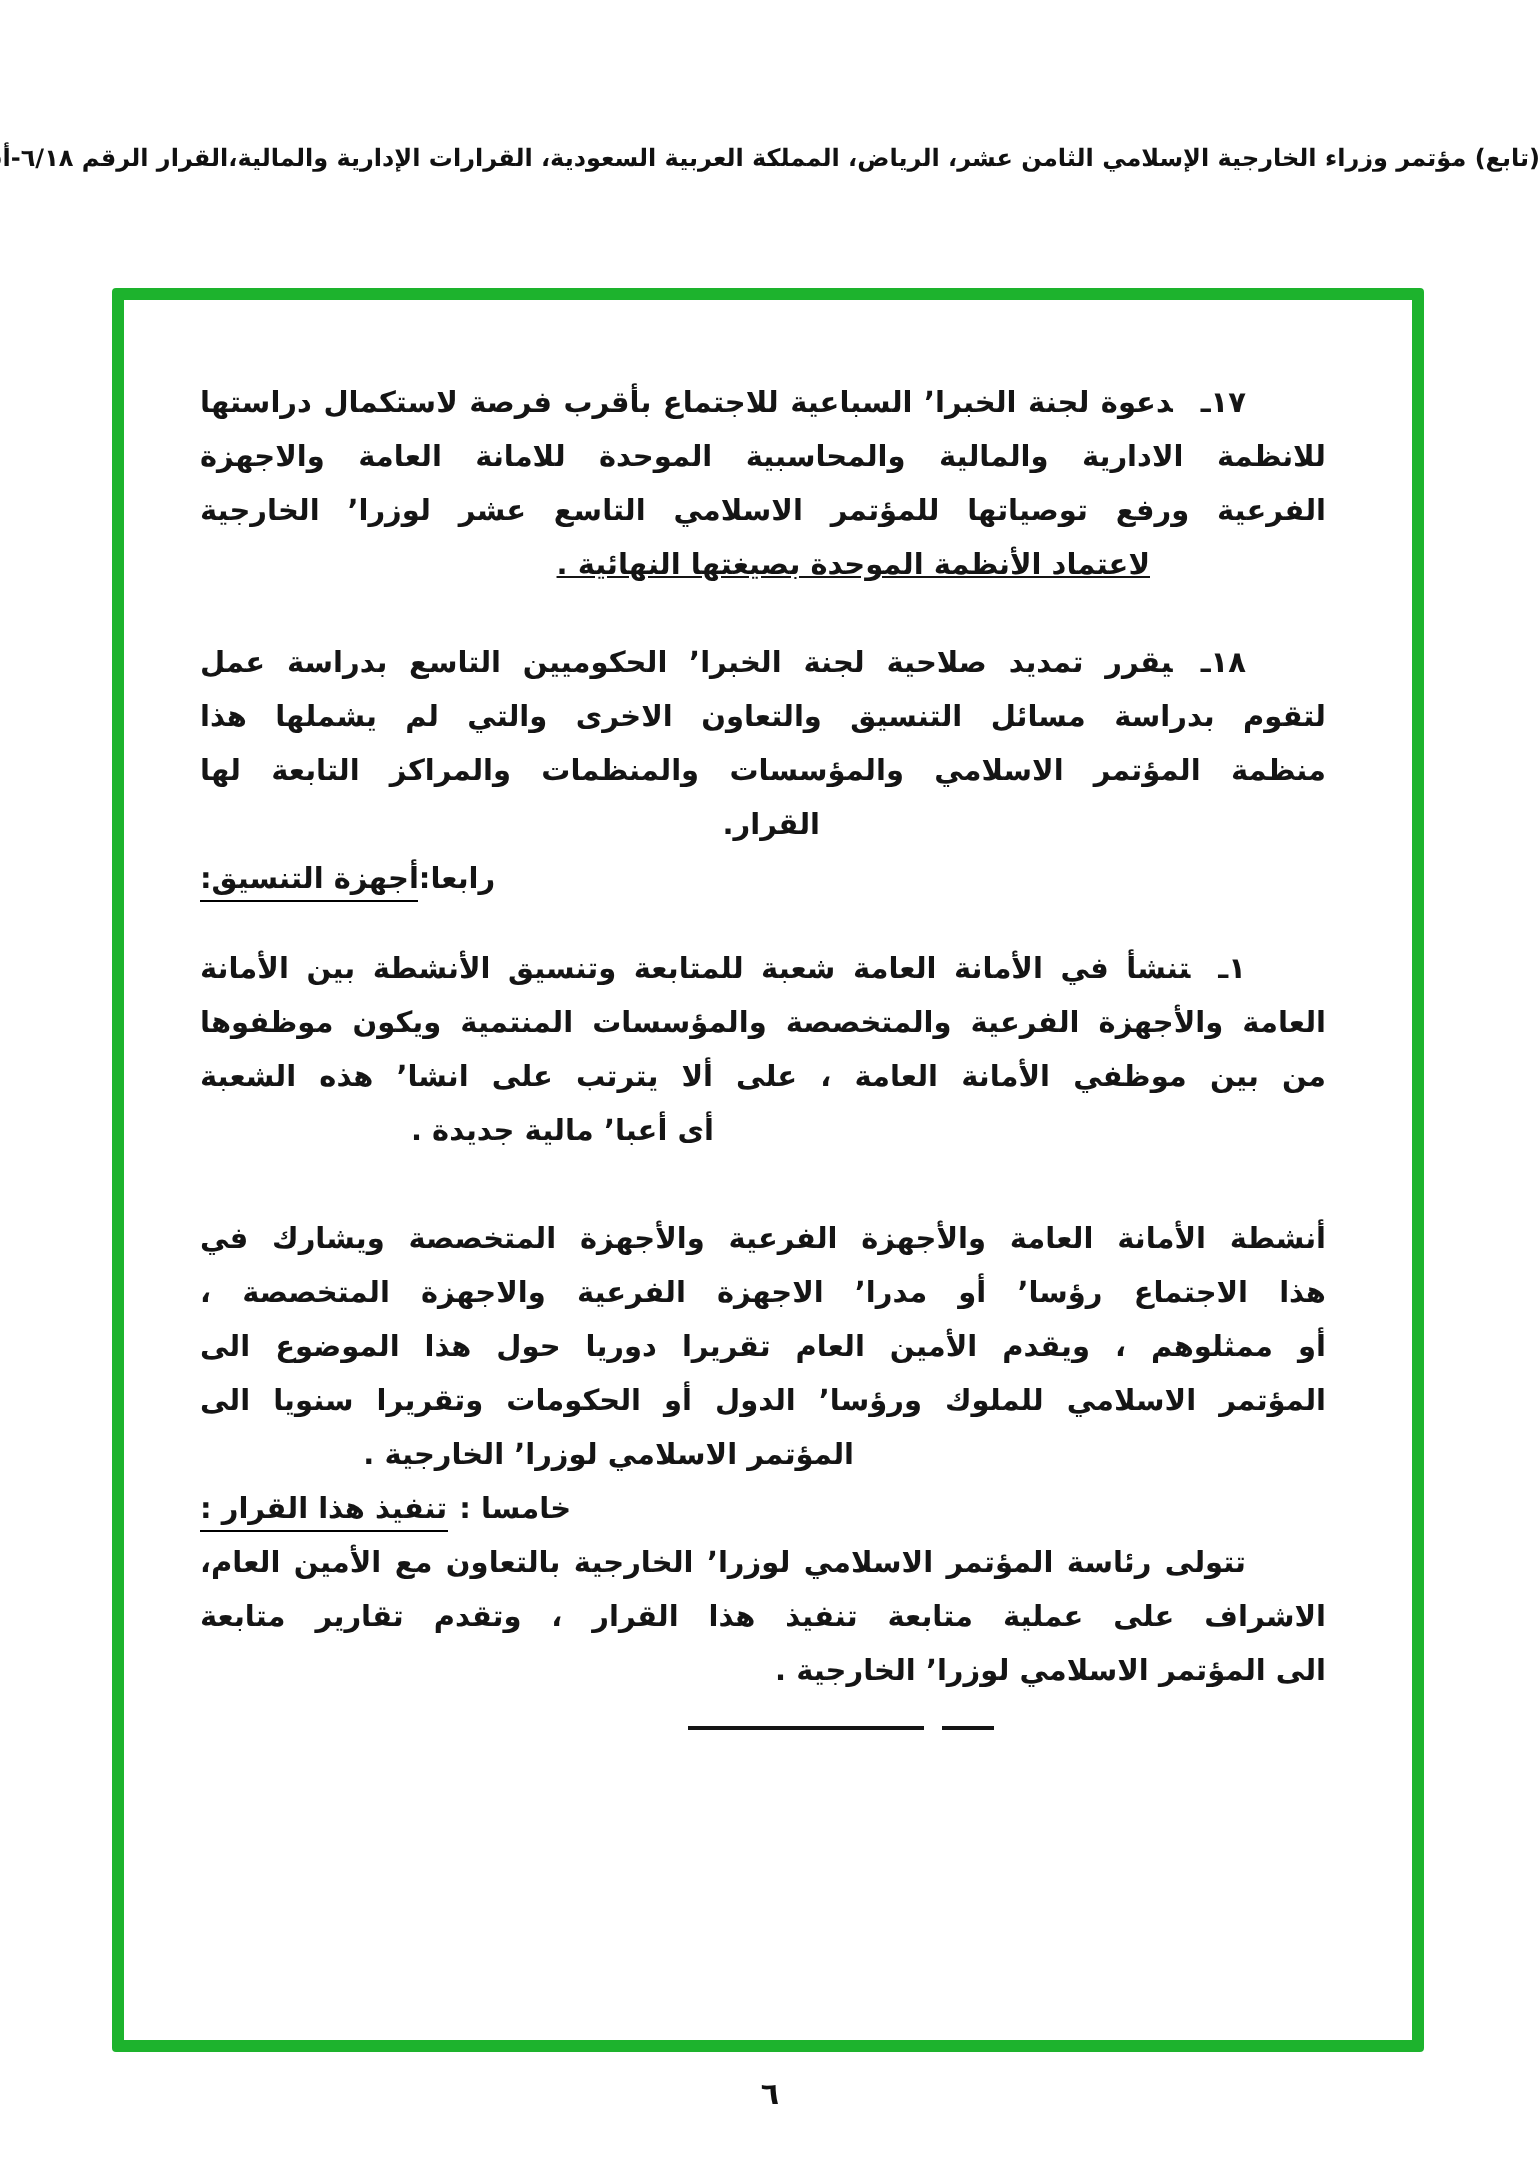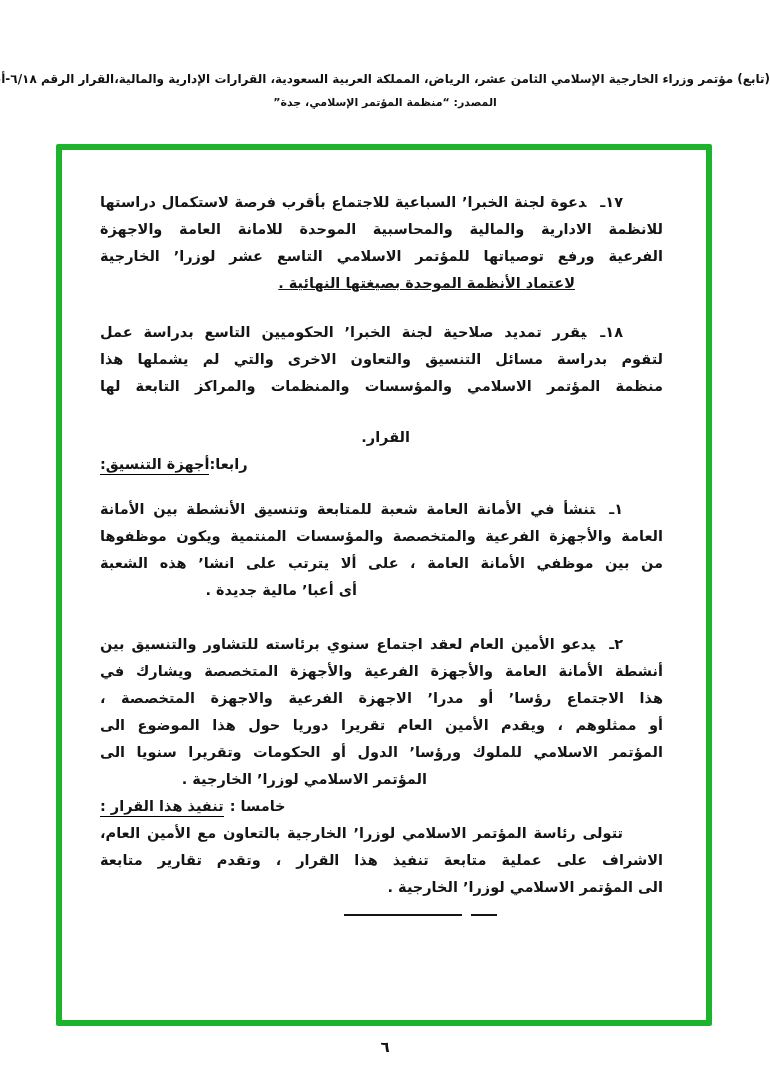--- a/index.html
+++ b/index.html
@@ -38,51 +38,49 @@
   .divider .seg1{width:26px;border-top:2px solid #151515;height:0;}
   .divider .seg2{width:118px;border-top:2px solid #151515;height:0;}
   
   .pagenum{position:absolute;top:1038px;left:0;right:0;text-align:center;font-size:15px;font-weight:bold;}
 </style>
 </head>
 <body>
 
 <div class="header">
   <div class="h1">(تابع) مؤتمر وزراء الخارجية الإسلامي الثامن عشر، الرياض، المملكة العربية السعودية، القرارات الإدارية والمالية،القرار الرقم ٦/١٨-أف</div>
-  <div class="h2">المصدر: “منظمة المؤتمر الإسلامي، جدة”</div>
 </div>
 
 <div class="frame">
   <div class="content">
 
     <div>
       <div class="ln first"><span class="num">١٧ـ</span><span>دعوة لجنة الخبرا’ السباعية للاجتماع بأقرب فرصة لاستكمال دراستها</span></div>
       <div class="ln">للانظمة الادارية والمالية والمحاسبية الموحدة للامانة العامة والاجهزة</div>
       <div class="ln">الفرعية ورفع توصياتها للمؤتمر الاسلامي التاسع عشر لوزرا’ الخارجية</div>
       <div class="ln end" style="margin-right:88px;text-decoration:underline;">لاعتماد الأنظمة الموحدة بصيغتها النهائية .</div>
     </div>
 
     <div class="item-18">
       <div class="ln first"><span class="num">١٨ـ</span><span>يقرر تمديد صلاحية لجنة الخبرا’ الحكوميين التاسع بدراسة عمل</span></div>
       <div class="ln">لتقوم بدراسة مسائل التنسيق والتعاون الاخرى والتي لم يشملها هذا</div>
       <div class="ln">منظمة المؤتمر الاسلامي والمؤسسات والمنظمات والمراكز التابعة لها</div>
-      <div class="ln end" style="margin-right:253px;margin-top:24px;">القرار.</div>
+      <div class="ln end" style="margin-right:253px;">القرار.</div>
     </div>
 
     <div class="heading heading-4"><span>رابعا:</span><span class="ul">أجهزة التنسيق:</span></div>
 
     <div class="coord-1">
       <div class="ln first"><span class="num">١ـ</span><span>تنشأ في الأمانة العامة شعبة للمتابعة وتنسيق الأنشطة بين الأمانة</span></div>
       <div class="ln">العامة والأجهزة الفرعية والمتخصصة والمؤسسات المنتمية ويكون موظفوها</div>
       <div class="ln">من بين موظفي الأمانة العامة ، على ألا يترتب على انشا’ هذه الشعبة</div>
       <div class="ln end" style="margin-right:306px;">أى أعبا’ مالية جديدة .</div>
     </div>
 
     <div class="coord-2">
-      <div class="ln first"><span class="num">٢ـ</span><span>يدعو الأمين العام لعقد اجتماع سنوي برئاسته للتشاور والتنسيق بين</span></div>
       <div class="ln">أنشطة الأمانة العامة والأجهزة الفرعية والأجهزة المتخصصة ويشارك في</div>
       <div class="ln">هذا الاجتماع رؤسا’ أو مدرا’ الاجهزة الفرعية والاجهزة المتخصصة ،</div>
       <div class="ln">أو ممثلوهم ، ويقدم الأمين العام تقريرا دوريا حول هذا الموضوع الى</div>
       <div class="ln">المؤتمر الاسلامي للملوك ورؤسا’ الدول أو الحكومات وتقريرا سنويا الى</div>
       <div class="ln end" style="margin-right:236px;">المؤتمر الاسلامي لوزرا’ الخارجية .</div>
     </div>
 
     <div class="heading heading-5"><span>خامسا :</span><span class="sp"></span><span class="ul">تنفيذ هذا القرار :</span></div>
 
     <div>

